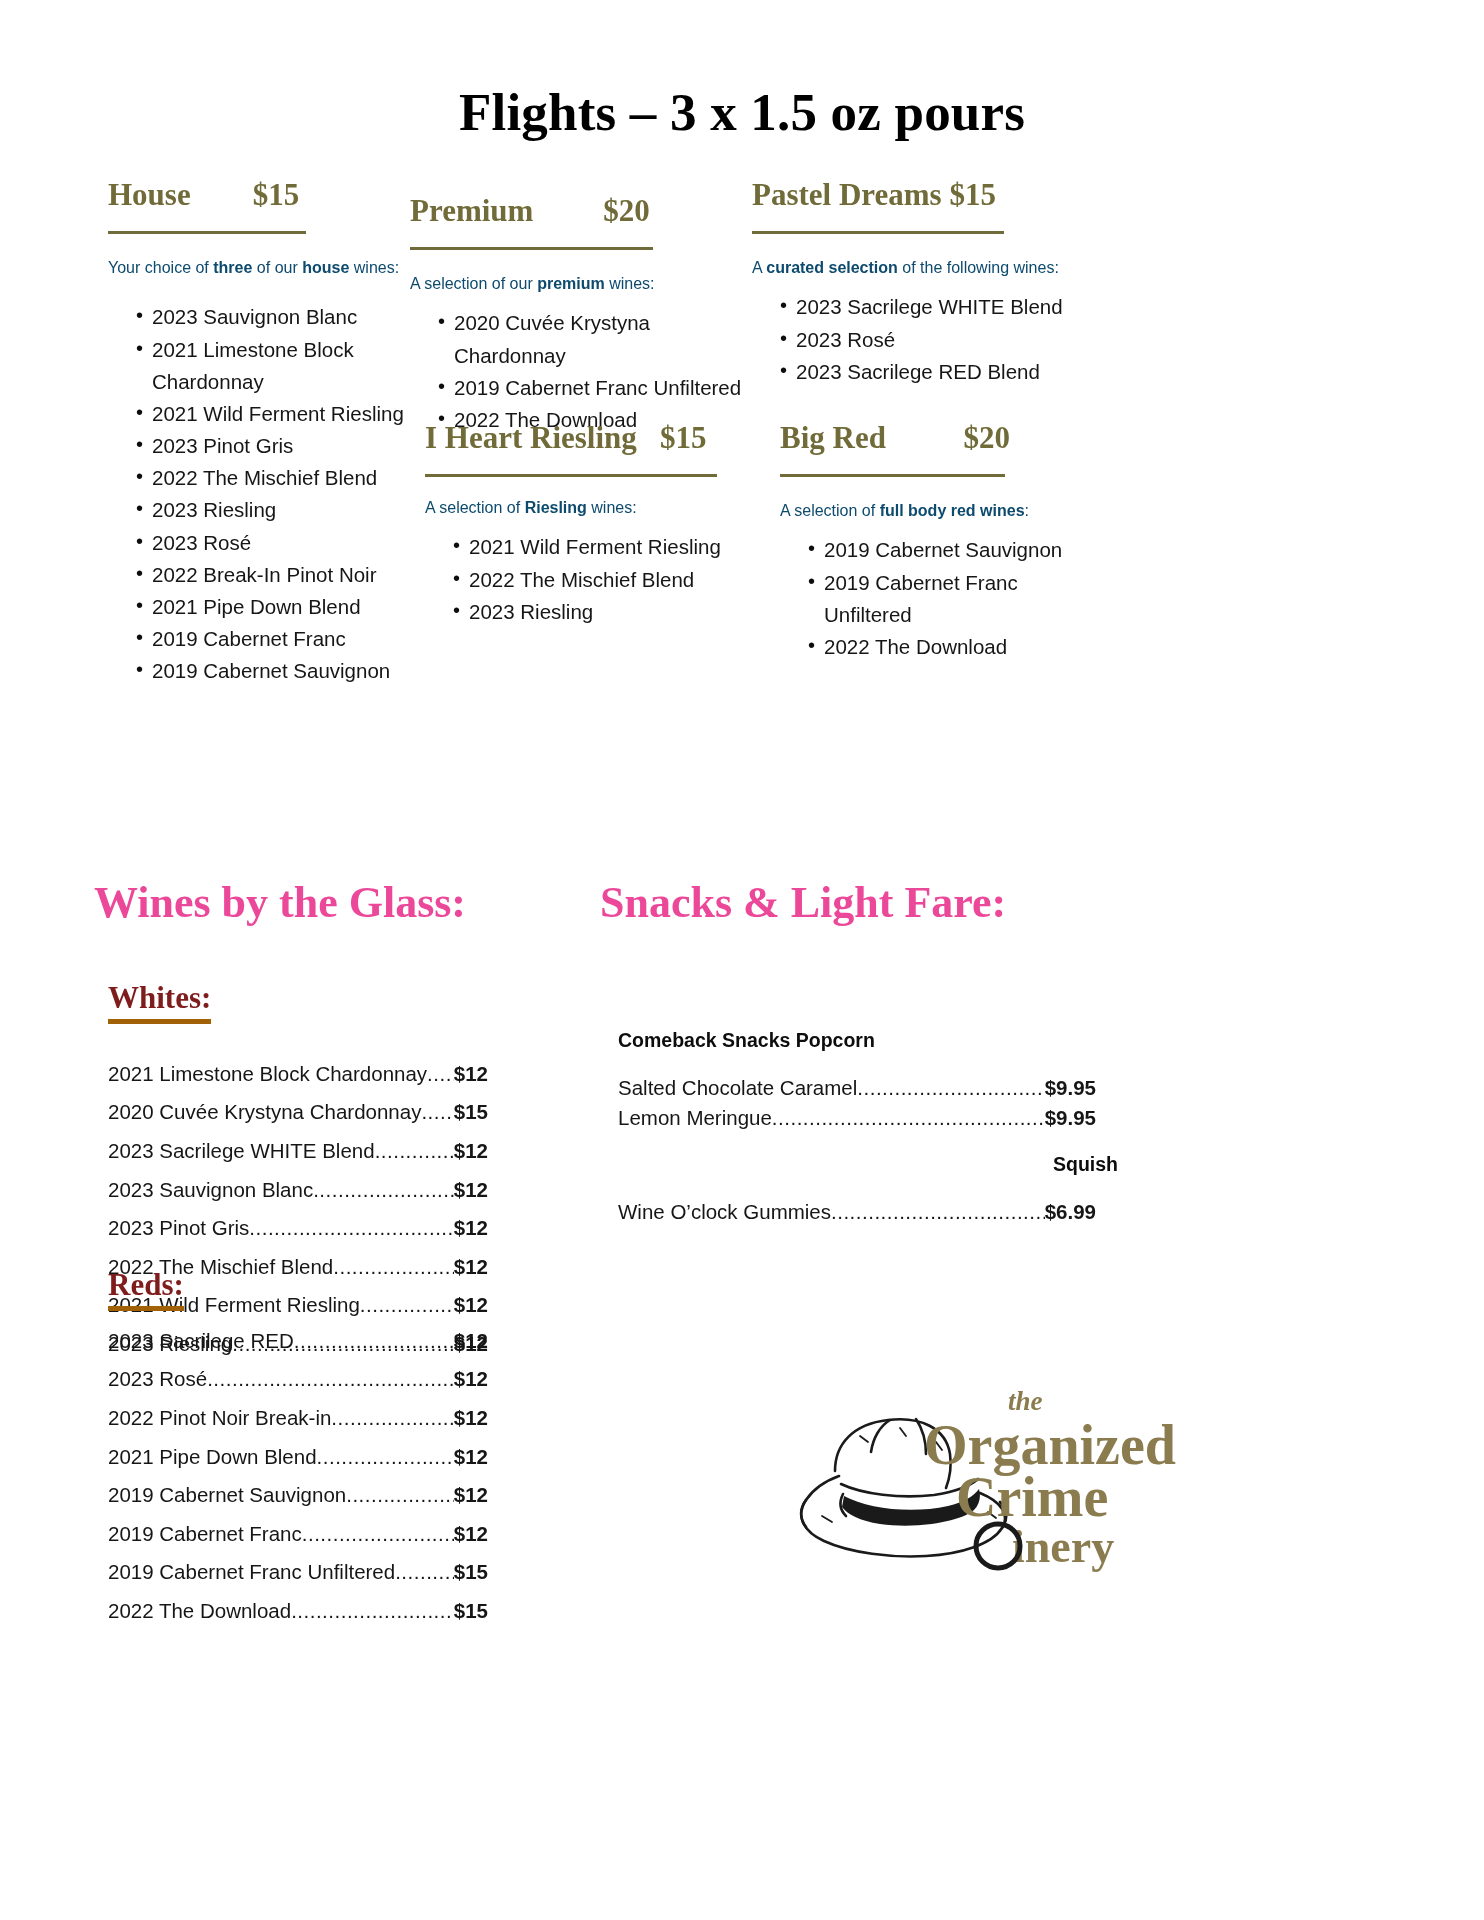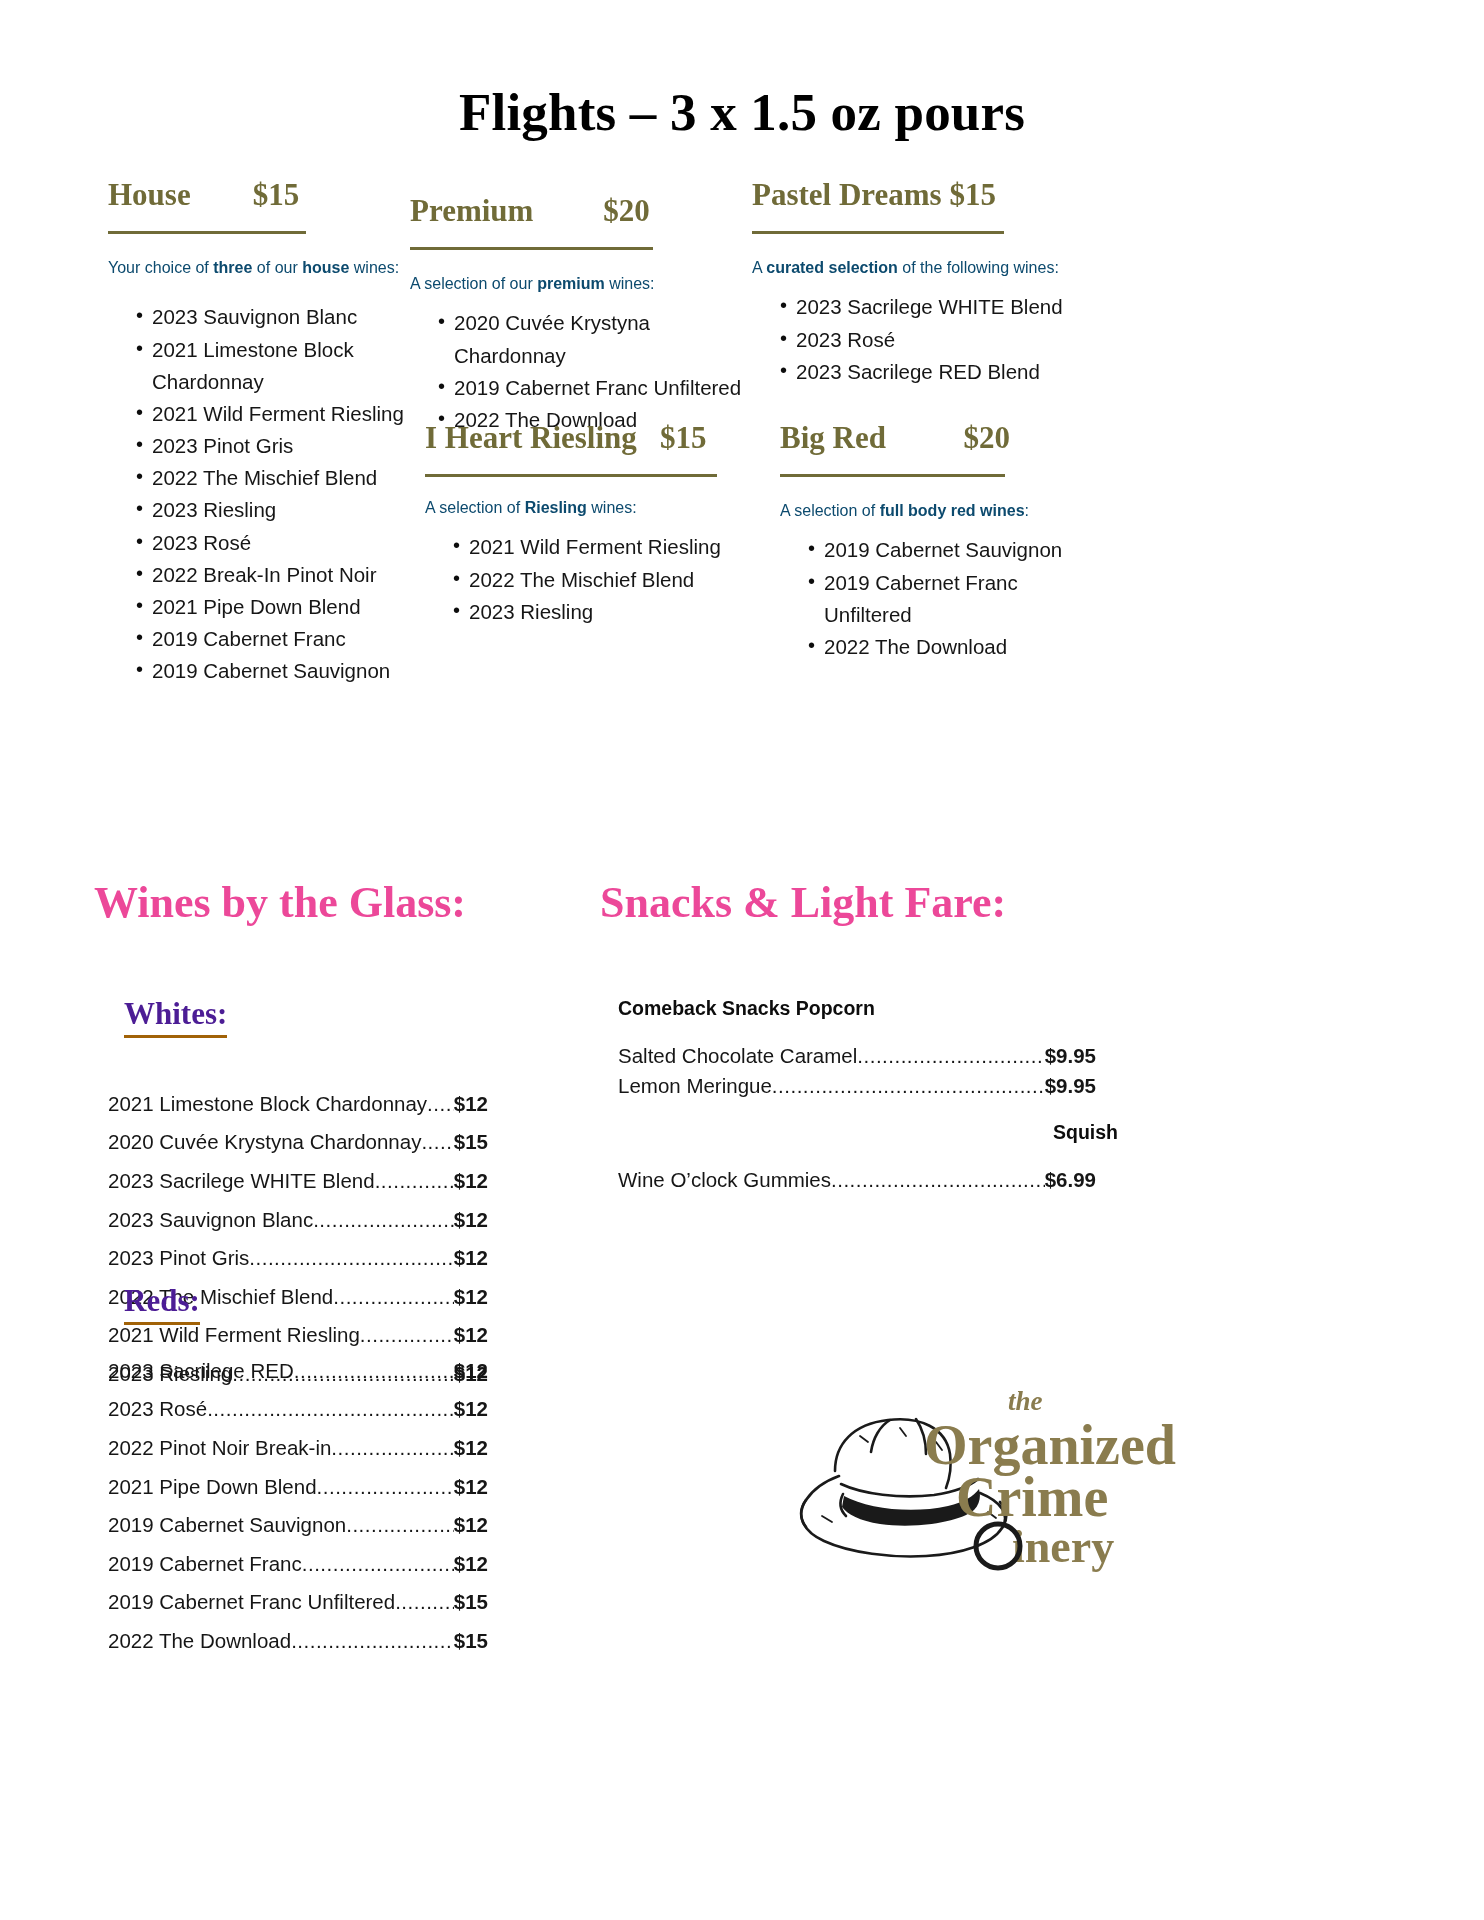--- a/index.html
+++ b/index.html
@@ -121,25 +121,25 @@
   .glass-block {
     position: absolute;
     left: 108px;
     top: 978px;
     width: 420px;
   }
   .sub-gold {
     font-family: "Liberation Serif", serif;
     font-weight: bold;
     font-size: 31px;
-    color: #4c1d95;
-    border-bottom: 3px solid #a16207;
+    color: #7f1d1d;
+    border-bottom: 5px solid #a16207;
     display: inline-block;
     padding-bottom: 1px;
-    margin: 16px;
+    margin: 0;
     line-height: 1.25;
   }
   .price-list {
     margin-top: 38px;
   }
   .price-list.reds-list { margin-top: 18px; }
   .price-row {
     display: flex;
     align-items: baseline;
     font-size: 20.5px;
@@ -167,21 +167,21 @@
     position: absolute;
     left: 108px;
     top: 1265px;
     width: 420px;
   }
 
   
   .snacks-block {
     position: absolute;
     left: 618px;
-    top: 996px;
+    top: 1028px;
     width: 500px;
   }
   .snack-brand {
     font-size: 19.5px;
     font-weight: bold;
     margin: 0 0 22px 0;
     color: #0d0d0d;
   }
   .snack-brand.second { margin-top: 22px; text-align: right; }
   .snack-row {

